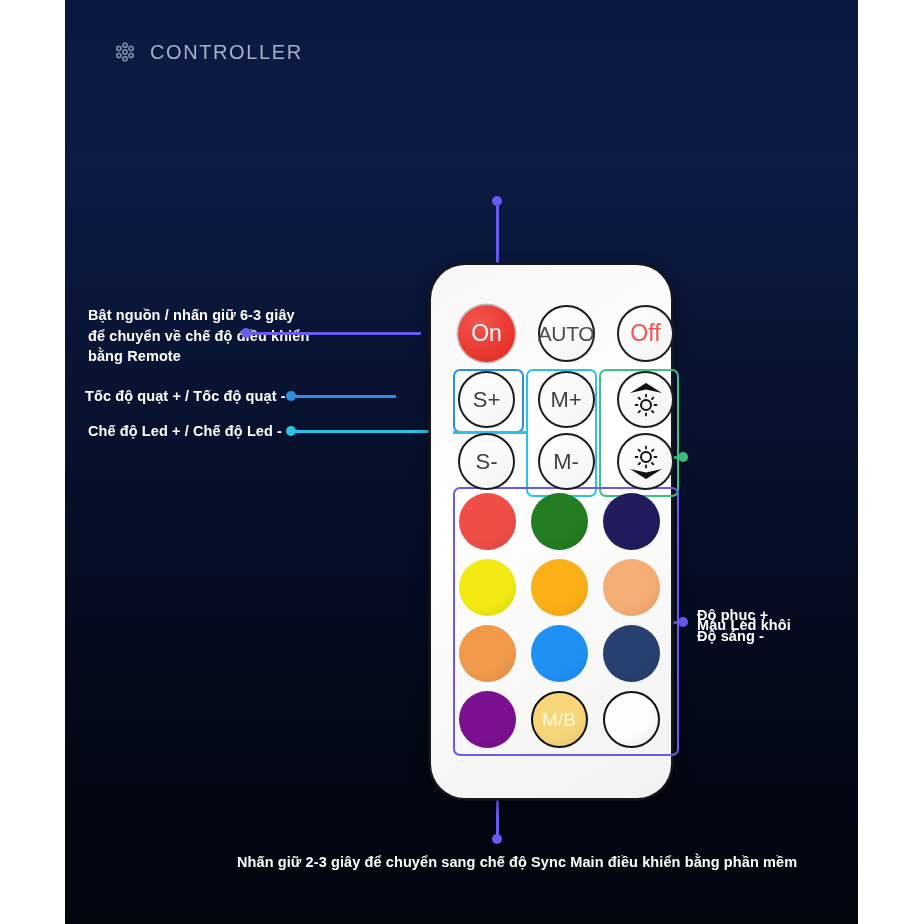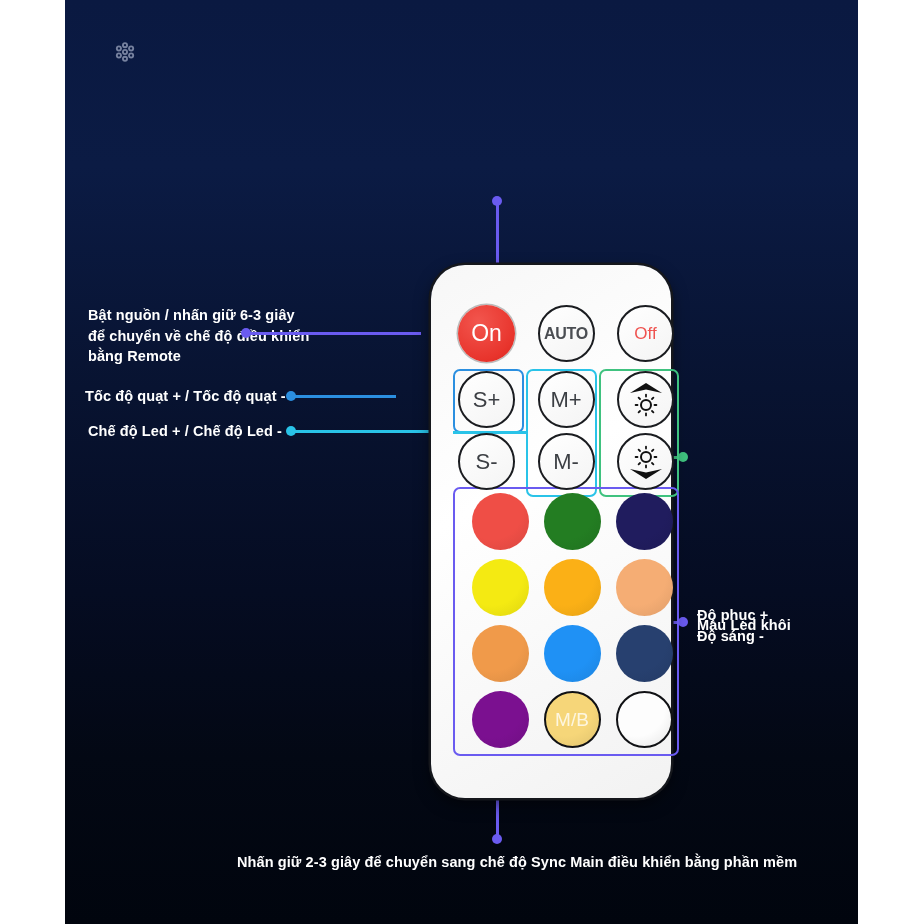--- a/index.html
+++ b/index.html
@@ -140,39 +140,39 @@
     background: radial-gradient(circle at 36% 30%, #f2564e 0%, #e8342c 70%, #d4251e 100%);
     color: #ffffff;
     box-shadow: 0 0 0 1.5px rgba(0,0,0,.25);
     font-size: 23px;
   }
   .rbtn.outline {
     background: linear-gradient(145deg,#ffffff 0%, #f4f4f4 100%);
     border: 2.2px solid #1a1c20;
     color: #3c3f44;
   }
-  .rbtn.outline.off-lbl { color: #ef5350; font-size: 17px; }
-  .rbtn.outline.auto-lbl { font-size: 16px; letter-spacing: -.3px; color: #4a4d52; font-weight: bold; }
+  .rbtn.outline.off-lbl { color: #ef5350; font-size: 23px; }
+  .rbtn.outline.auto-lbl { font-size: 21px; letter-spacing: -.3px; color: #4a4d52; }
   .rbtn.outline.mode-lbl { font-size: 22px; color: #3c3f44; }
 
   
   .group-box {
     position: absolute;
     border-radius: 7px;
     box-sizing: border-box;
   }
   #grp-fan     { border: 2px solid #2b8fe0; }
   #grp-led     { border: 2px solid #29c3e8; }
   #grp-bright  { border: 2px solid #3fc27f; }
   #grp-color   { border: 2px solid #6a5bf0; }
 
   
   #colorpad {
     position: absolute;
-    left: 33px;
+    left: 20px;
     top: 228px;
     width: 216px;
     display: grid;
     grid-template-columns: repeat(3, 1fr);
     grid-row-gap: 9px;
     justify-items: center;
   }
   .cbtn {
     width: 57px;
     height: 57px;
@@ -211,20 +211,21 @@
             <circle cx="12" cy="12" r="1.15"></circle>
             <circle cx="12" cy="5.2" r="1.15"></circle>
             <circle cx="12" cy="18.8" r="1.15"></circle>
             <circle cx="5.9" cy="8.5" r="1.15"></circle>
             <circle cx="18.1" cy="8.5" r="1.15"></circle>
             <circle cx="5.9" cy="15.5" r="1.15"></circle>
             <circle cx="18.1" cy="15.5" r="1.15"></circle>
           </g>
         </svg>
       </span>
+      <span id="brand-text">CONTROLLER</span>
     </div>
 
 
     <div class="anno" id="anno-power">Bật nguồn / nhấn giữ 6-3 giây
 để chuyển về chế độ điều khiển
 bằng Remote</div>
 
     <div class="anno" id="anno-fan">Tốc độ quạt + / Tốc độ quạt -</div>
 
     <div class="anno" id="anno-led">Chế độ Led + / Chế độ Led -</div>

